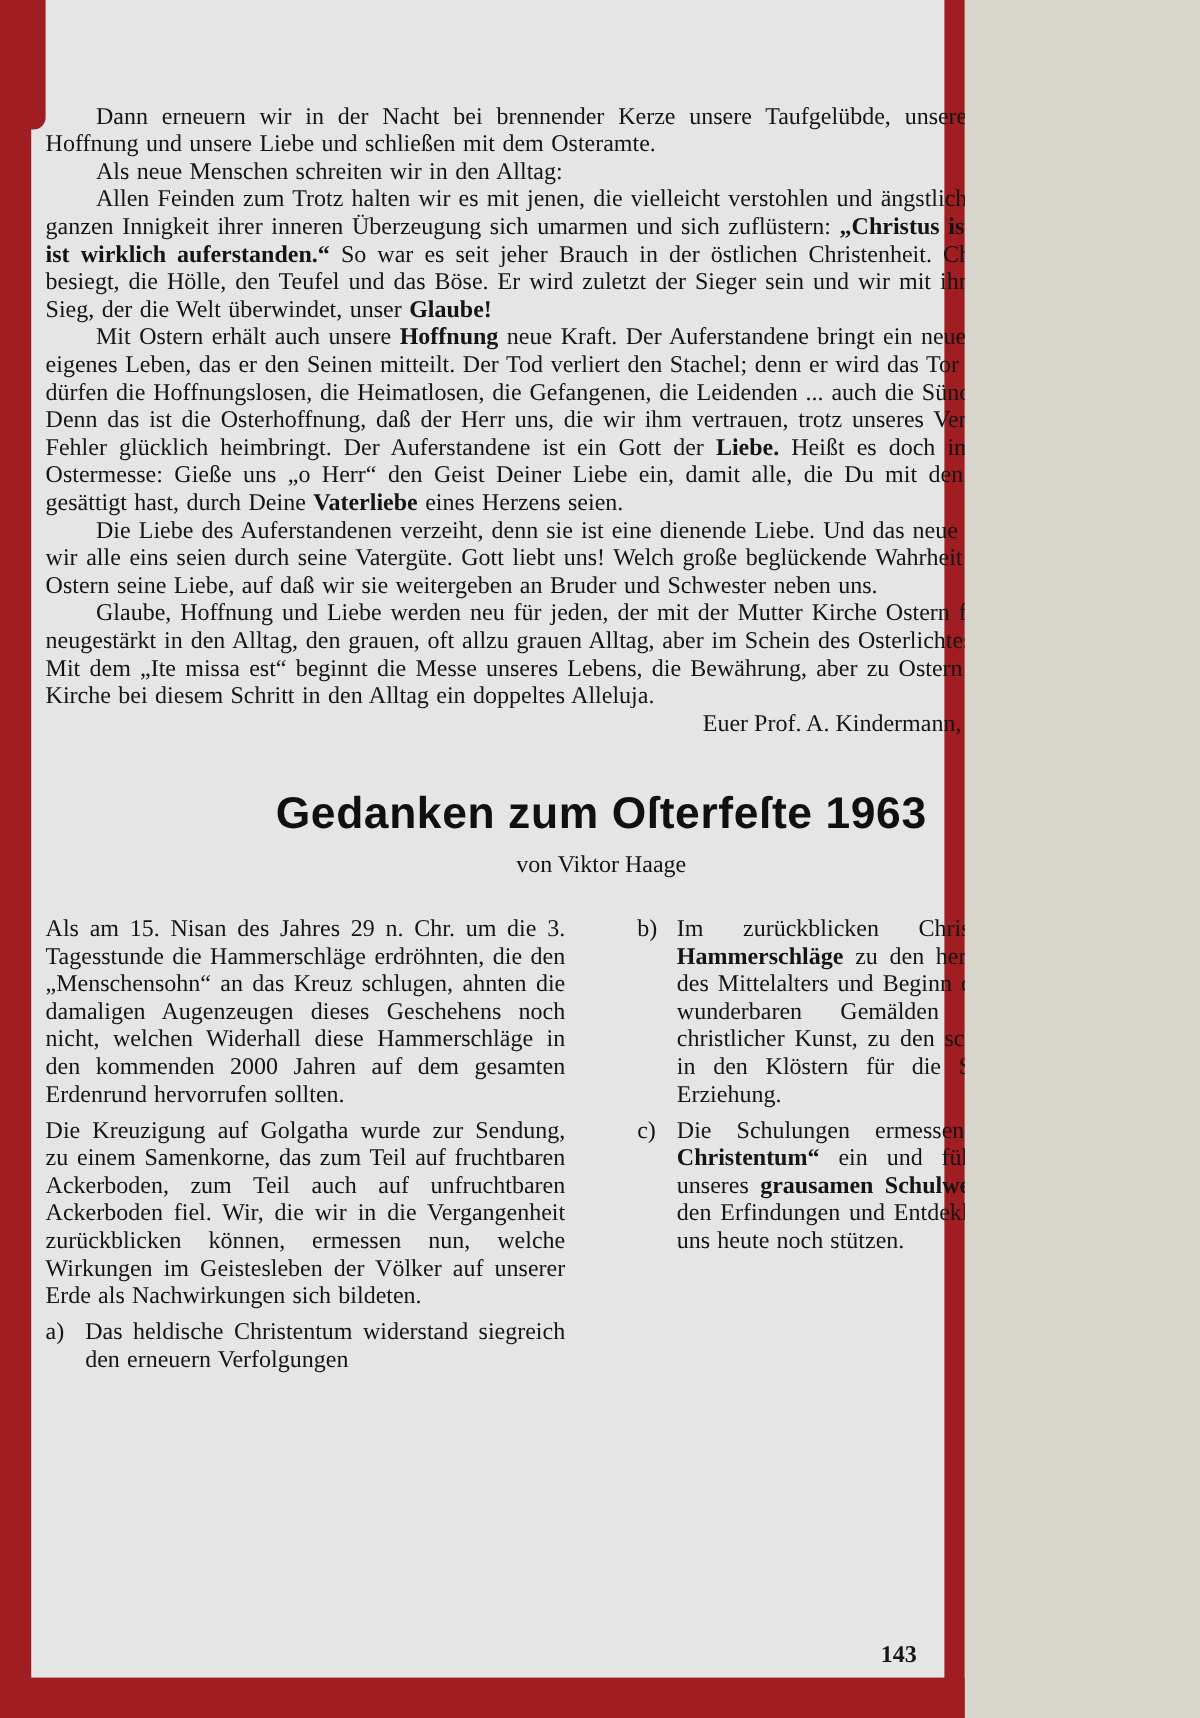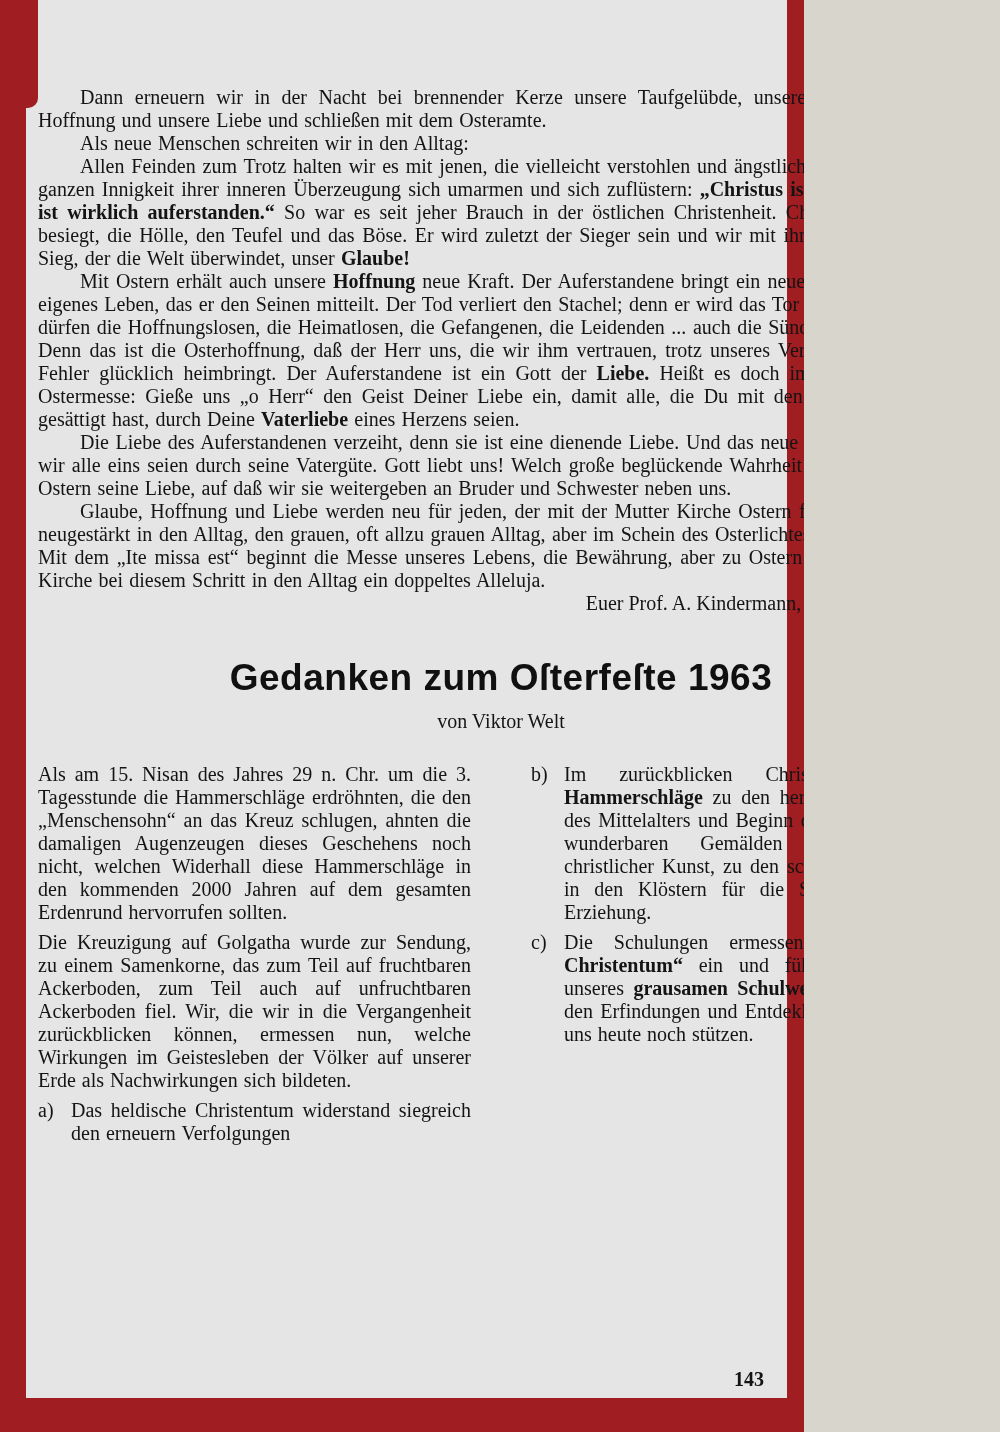--- a/index.html
+++ b/index.html
@@ -111,21 +111,21 @@
       <p class="para"><span>Dann erneuern wir in der Nacht bei brennender Kerze unsere Taufgelübde, unseren Glauben, unsere Hoffnung und unsere Liebe und schließen mit dem Osteramte.</span></p>
       <p class="para"><span>Als neue Menschen schreiten wir in den Alltag:</span></p>
       <p class="para"><span>Allen Feinden zum Trotz halten wir es mit jenen, die vielleicht verstohlen und ängstlich, aber doch mit der ganzen Innigkeit ihrer inneren Überzeugung sich umarmen und sich zuflüstern: </span><span class="b">„Christus ist auferstanden. Er ist wirklich auferstanden.“</span><span> So war es seit jeher Brauch in der östlichen Christenheit. Christus hat den Tod besiegt, die Hölle, den Teufel und das Böse. Er wird zuletzt der Sieger sein und wir mit ihm. Denn das ist der Sieg, der die Welt überwindet, unser </span><span class="b">Glaube!</span></p>
       <p class="para"><span>Mit Ostern erhält auch unsere </span><span class="b">Hoffnung</span><span> neue Kraft. Der Auferstandene bringt ein neues Leben, es ist sein eigenes Leben, das er den Seinen mitteilt. Der Tod verliert den Stachel; denn er wird das Tor zum Leben. Hoffen dürfen die Hoffnungslosen, die Heimatlosen, die Gefangenen, die Leidenden ... auch die Sünder und Schwachen. Denn das ist die Osterhoffnung, daß der Herr uns, die wir ihm vertrauen, trotz unseres Versagens und unserer Fehler glücklich heimbringt. Der Auferstandene ist ein Gott der </span><span class="b">Liebe.</span><span> Heißt es doch im Schlußgebete der Ostermesse: Gieße uns „o Herr“ den Geist Deiner Liebe ein, damit alle, die Du mit den Ostergeheimnissen gesättigt hast, durch Deine </span><span class="b">Vaterliebe</span><span> eines Herzens seien.</span></p>
       <p class="para"><span>Die Liebe des Auferstandenen verzeiht, denn sie ist eine dienende Liebe. Und das neue Gebot für uns: Daß wir alle eins seien durch seine Vatergüte. Gott liebt uns! Welch große beglückende Wahrheit! Er schenkt uns zu Ostern seine Liebe, auf daß wir sie weitergeben an Bruder und Schwester neben uns.</span></p>
       <p class="para"><span>Glaube, Hoffnung und Liebe werden neu für jeden, der mit der Mutter Kirche Ostern feiert. So gehen wir neugestärkt in den Alltag, den grauen, oft allzu grauen Alltag, aber im Schein des Osterlichtes wird er erträglich. Mit dem „Ite missa est“ beginnt die Messe unseres Lebens, die Bewährung, aber zu Ostern singen wir mit der Kirche bei diesem Schritt in den Alltag ein doppeltes Alleluja.</span></p>
       <p class="signature">Euer Prof. A. Kindermann, Königstein/Taunus.</p>
     </div>
 
     <h1 class="title">Gedanken zum Oſterfeſte 1963</h1>
-    <div class="byline">von Viktor Welt</div>
+    <div class="byline">von Viktor Haage</div>
 
     <div class="columns">
 
       <div class="col">
         <p class="cpara"><span>Als am 15. Nisan des Jahres 29 n. Chr. um die 3. Tagesstunde die Hammerschläge erdröhnten, die den „Menschensohn“ an das Kreuz schlugen, ahnten die damaligen Augenzeugen dieses Geschehens noch nicht, welchen Widerhall diese Hammerschläge in den kommenden 2000 Jahren auf dem gesamten Erdenrund hervorrufen sollten.</span></p>
         <p class="cpara"><span>Die Kreuzigung auf Golgatha wurde zur Sendung, zu einem Samenkorne, das zum Teil auf fruchtbaren Ackerboden, zum Teil auch auf unfruchtbaren Ackerboden fiel. Wir, die wir in die Vergangenheit zurückblicken können, ermessen nun, welche Wirkungen im Geistesleben der Völker auf unserer Erde als Nachwirkungen sich bildeten.</span></p>
         <div class="li">
           <span class="marker">a)</span>
           <span class="li-body"><span>Das heldische Christentum widerstand siegreich den erneuern Verfolgungen</span></span>
         </div>

